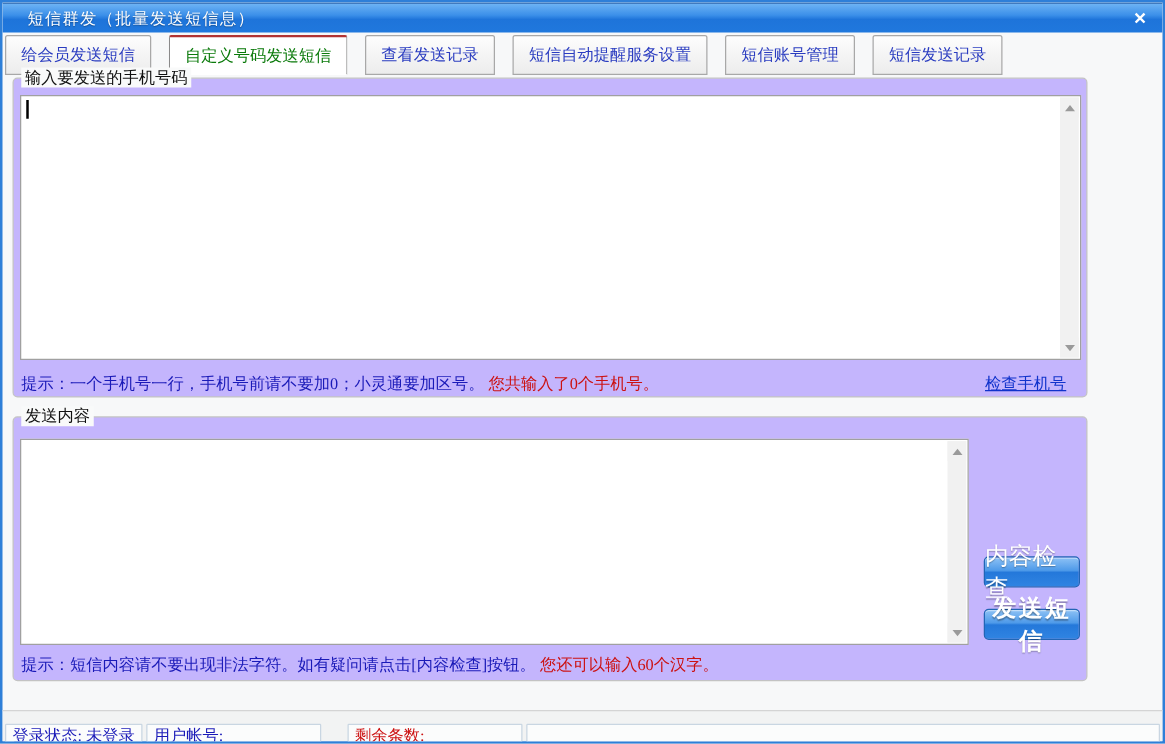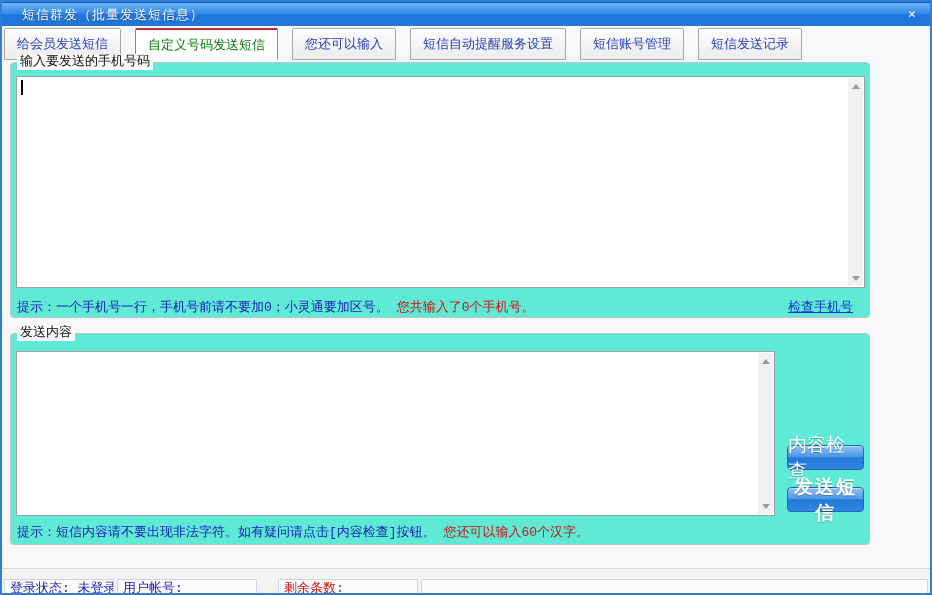--- a/index.html
+++ b/index.html
@@ -1,15 +1,15 @@
 <!DOCTYPE html>
 <html><head>
 <meta charset="utf-8">
 <style>
-  * { margin:0; padding:0; box-sizing:border-box; font-family:Liberation Mono, monospace; }
+  * { margin:0; padding:0; box-sizing:border-box; font-family:Liberation Serif, serif; }
   html,body { background:#dddddd; }
   .window {
     position:relative; width:932px; height:595px; background:#f7f8f9;
     border:2px solid #2e7fd8; overflow:hidden;
   }
   
   .titlebar {
     position:absolute; left:0; top:0; right:0; height:24px;
     background:linear-gradient(180deg,#6db3f4 0%,#3b8fe9 40%,#1e74da 55%,#2078dd 100%);
     border-top:1px solid #0f57aa;
@@ -32,21 +32,21 @@
     background:linear-gradient(180deg,#fdfdfd 0%,#ececec 100%);
     border:1px solid #a8a8a8; border-radius:2px 2px 0 0;
     font-size:13px; color:#2a3cc0; cursor:pointer; white-space:nowrap;
   }
   .tab.active {
     background:#ffffff; color:#0a7a0a;
     border:1px solid #8a8a8a; border-top:2px solid #b23333; border-bottom:1px solid #ffffff;
   }
   
   .groupbox {
-    position:absolute; border:1px solid #c3c3c3; border-radius:4px; background:#5eead4;
+    position:absolute; border:1px solid #c3c3c3; border-radius:4px; background:#c4b5fd;
   }
   .groupbox .legend {
     position:absolute; top:-9px; left:6px; background:#f9fafa; padding:0 3px;
     font-size:13px; color:#111111; line-height:16px;
   }
   .group1 { left:8px; top:60px; width:860px; height:256px; }
   .group2 { left:8px; top:331px; width:860px; height:212px; }
   
   .textbox {
     position:absolute; background:#ffffff; border:1px solid #a0a0a0; overflow:hidden;
@@ -111,21 +111,21 @@
   </div>
 
   <div class="tabbar">
     <div class="tab">
       <span>给会员发送短信</span>
     </div>
     <div class="tab active">
       <span>自定义号码发送短信</span>
     </div>
     <div class="tab">
-      <span>您还可以输入</span>
+      <span>查看发送记录</span>
     </div>
     <div class="tab">
       <span>短信自动提醒服务设置</span>
     </div>
     <div class="tab">
       <span>短信账号管理</span>
     </div>
     <div class="tab">
       <span>短信发送记录</span>
     </div>

